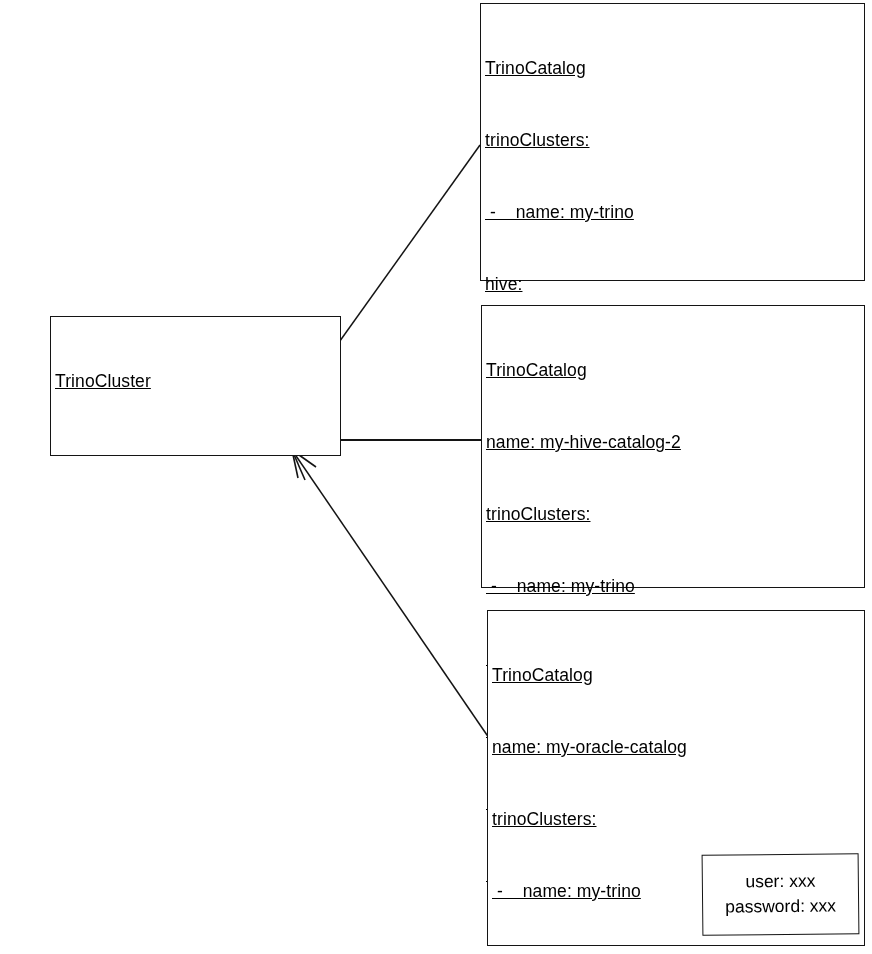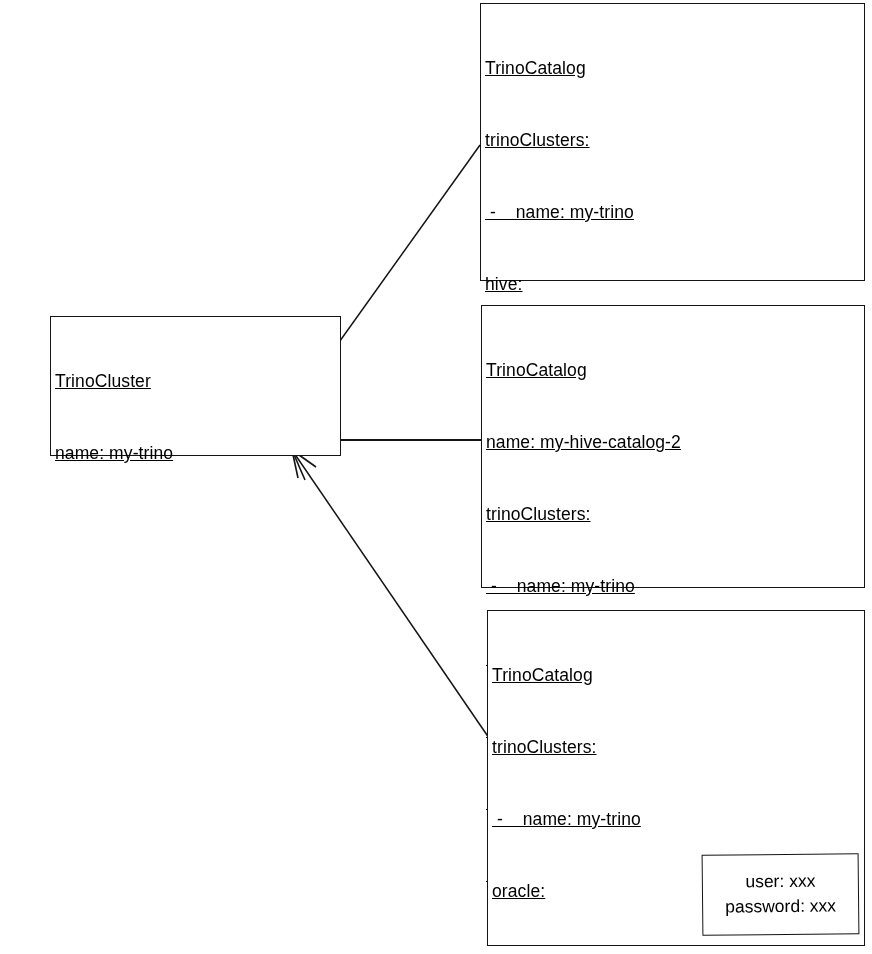--- a/index.html
+++ b/index.html
@@ -129,21 +129,20 @@
     <g>
       <path d="M762 819 L786 855" stroke="#141414" stroke-width="1.5" fill="none"></path>
       <path d="M786 855 L770 830" stroke="#141414" stroke-width="1.5" fill="none"></path>
       <path d="M786 855 L779 826" stroke="#141414" stroke-width="1.5" fill="none"></path>
     </g>
   </svg>
 
   <div class="node" id="trino-cluster">
     <div class="node-text">
       <span class="ln">TrinoCluster</span>
-      <span class="ln">name: my-trino</span>
     </div>
   </div>
 
   <div class="node" id="catalog-hive-1">
     <div class="node-text">
       <span class="ln">TrinoCatalog</span>
       <span class="ln">trinoClusters:</span>
       <span class="ln"> -    name: my-trino</span>
       <span class="ln">hive:</span>
       <span class="ln">   s3: # S3ConnnectionSpec</span>
@@ -162,20 +161,21 @@
       <span class="ln">hive:</span>
       <span class="ln">   hdfs:</span>
       <span class="ln">     # TBD</span>
       <span class="ln">   metastore: # whatever</span>
     </div>
   </div>
 
   <div class="node" id="catalog-oracle">
     <div class="node-text">
       <span class="ln">TrinoCatalog</span>
+      <span class="ln">name: my-oracle-catalog</span>
       <span class="ln">trinoClusters:</span>
       <span class="ln"> -    name: my-trino</span>
       <span class="ln">oracle:</span>
       
       
     </div>
 
     <div class="node" id="secret-box">
       <div class="secret-text">
         <span class="ln">user: xxx</span>

